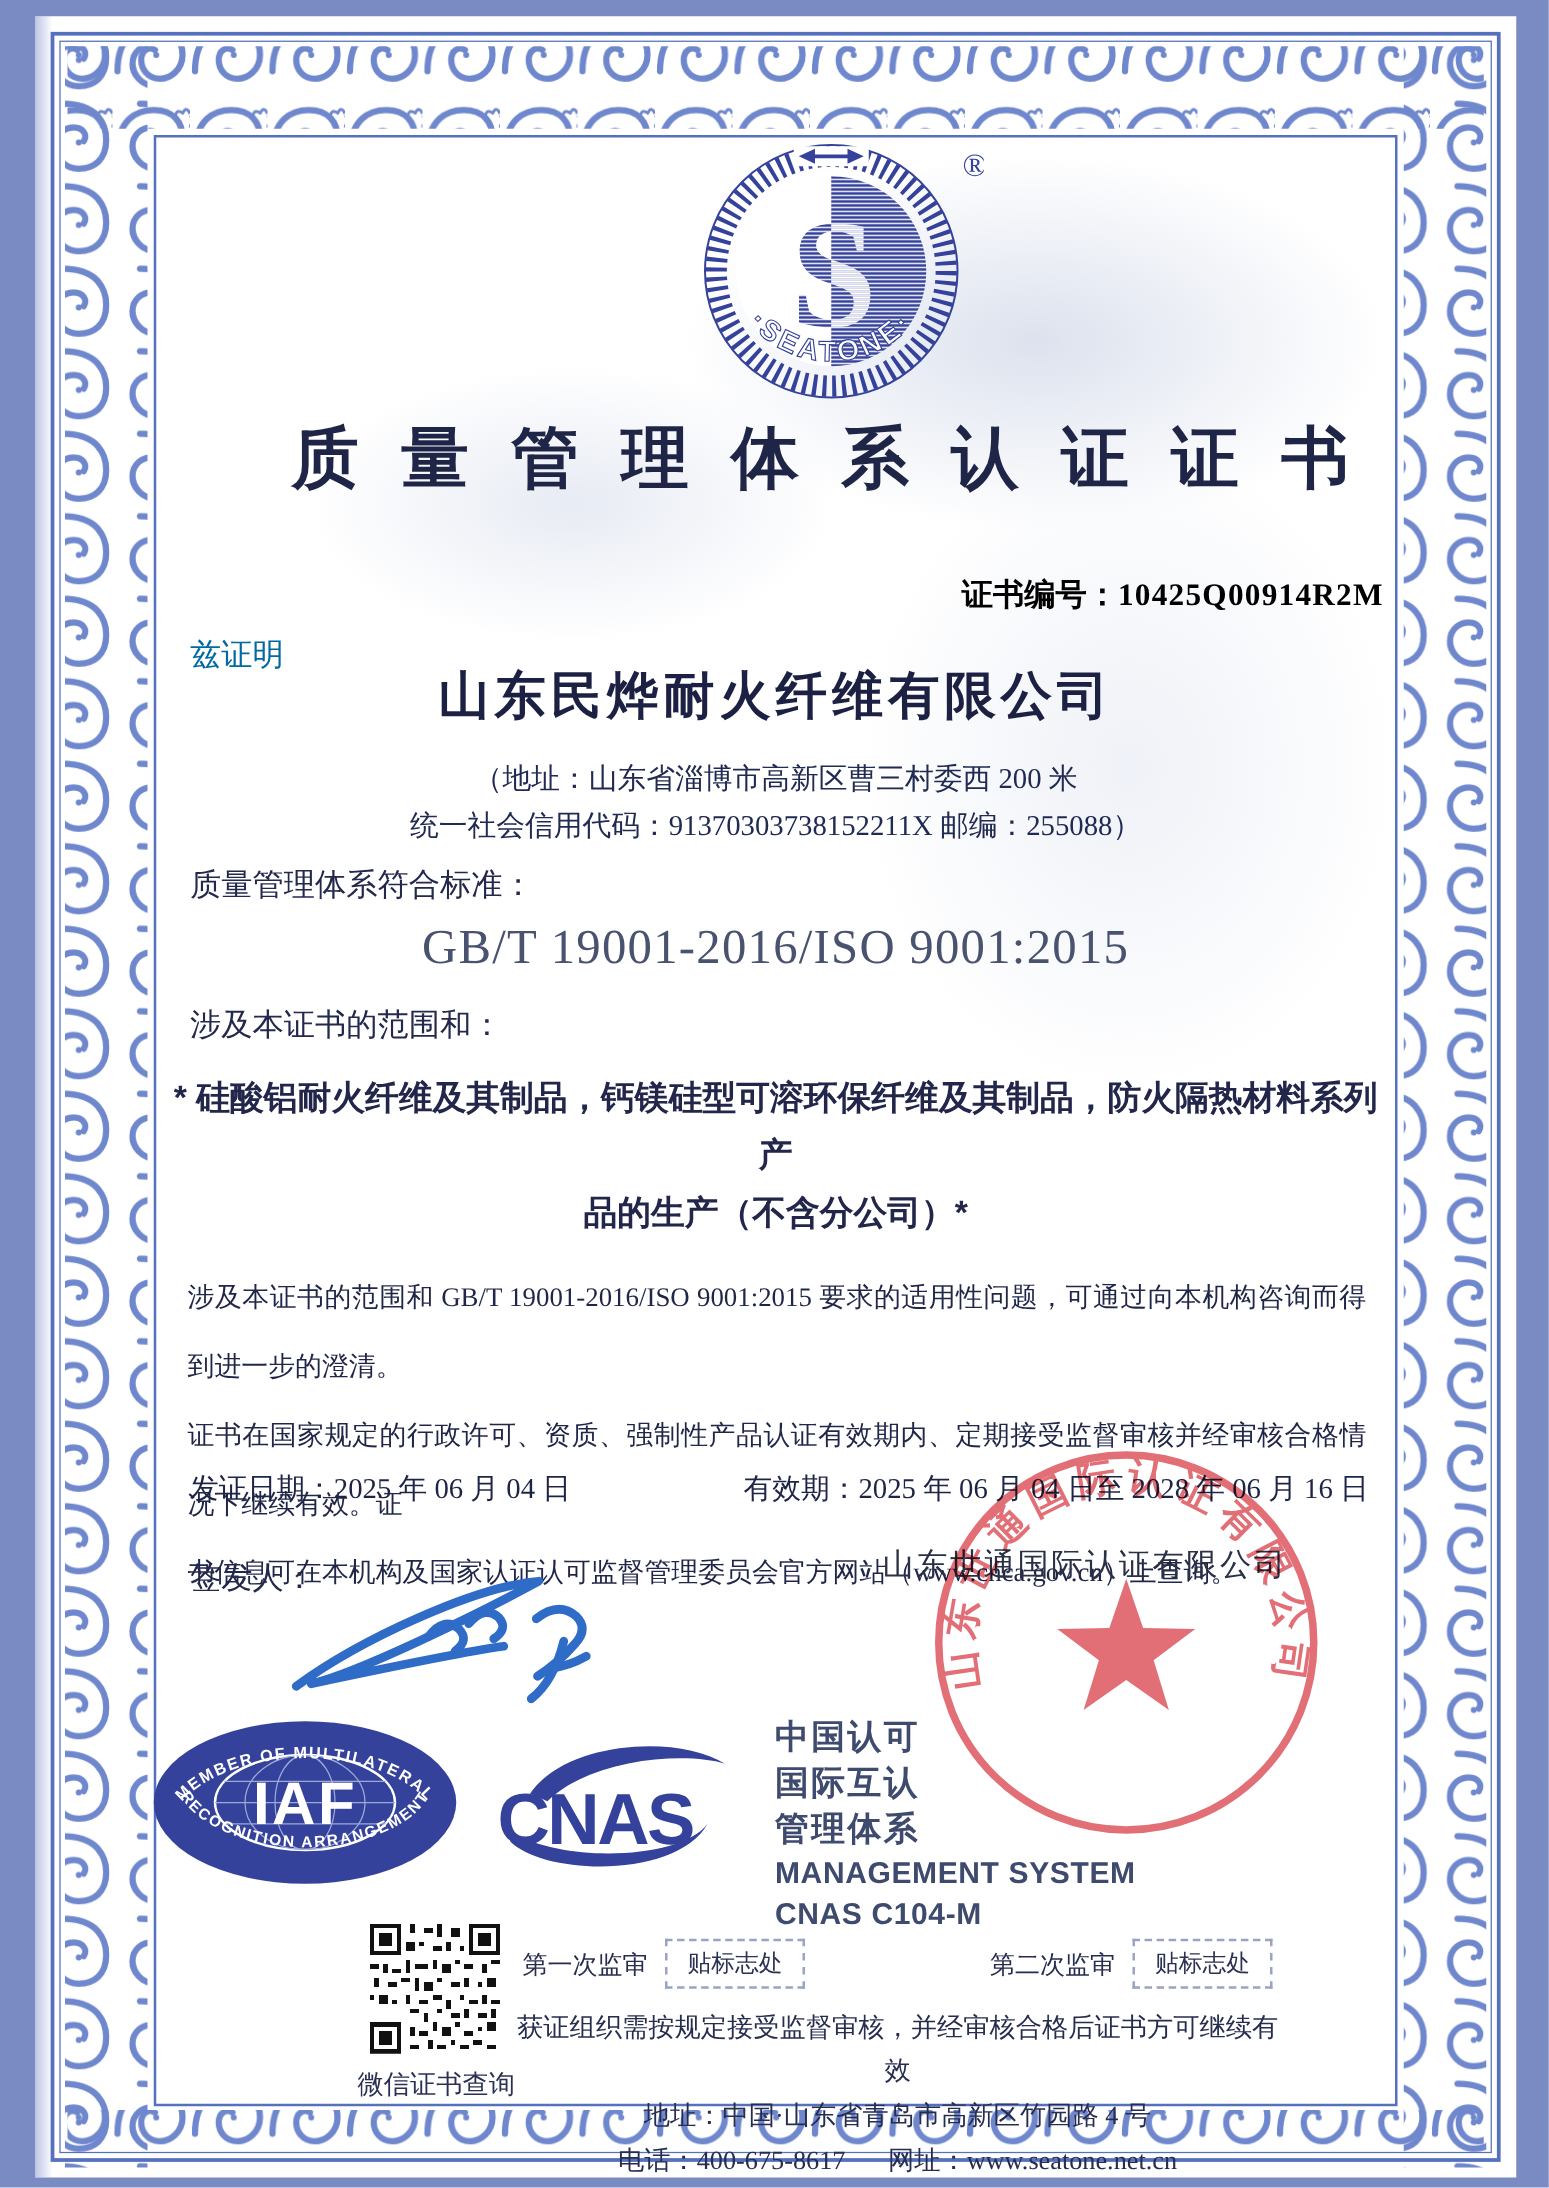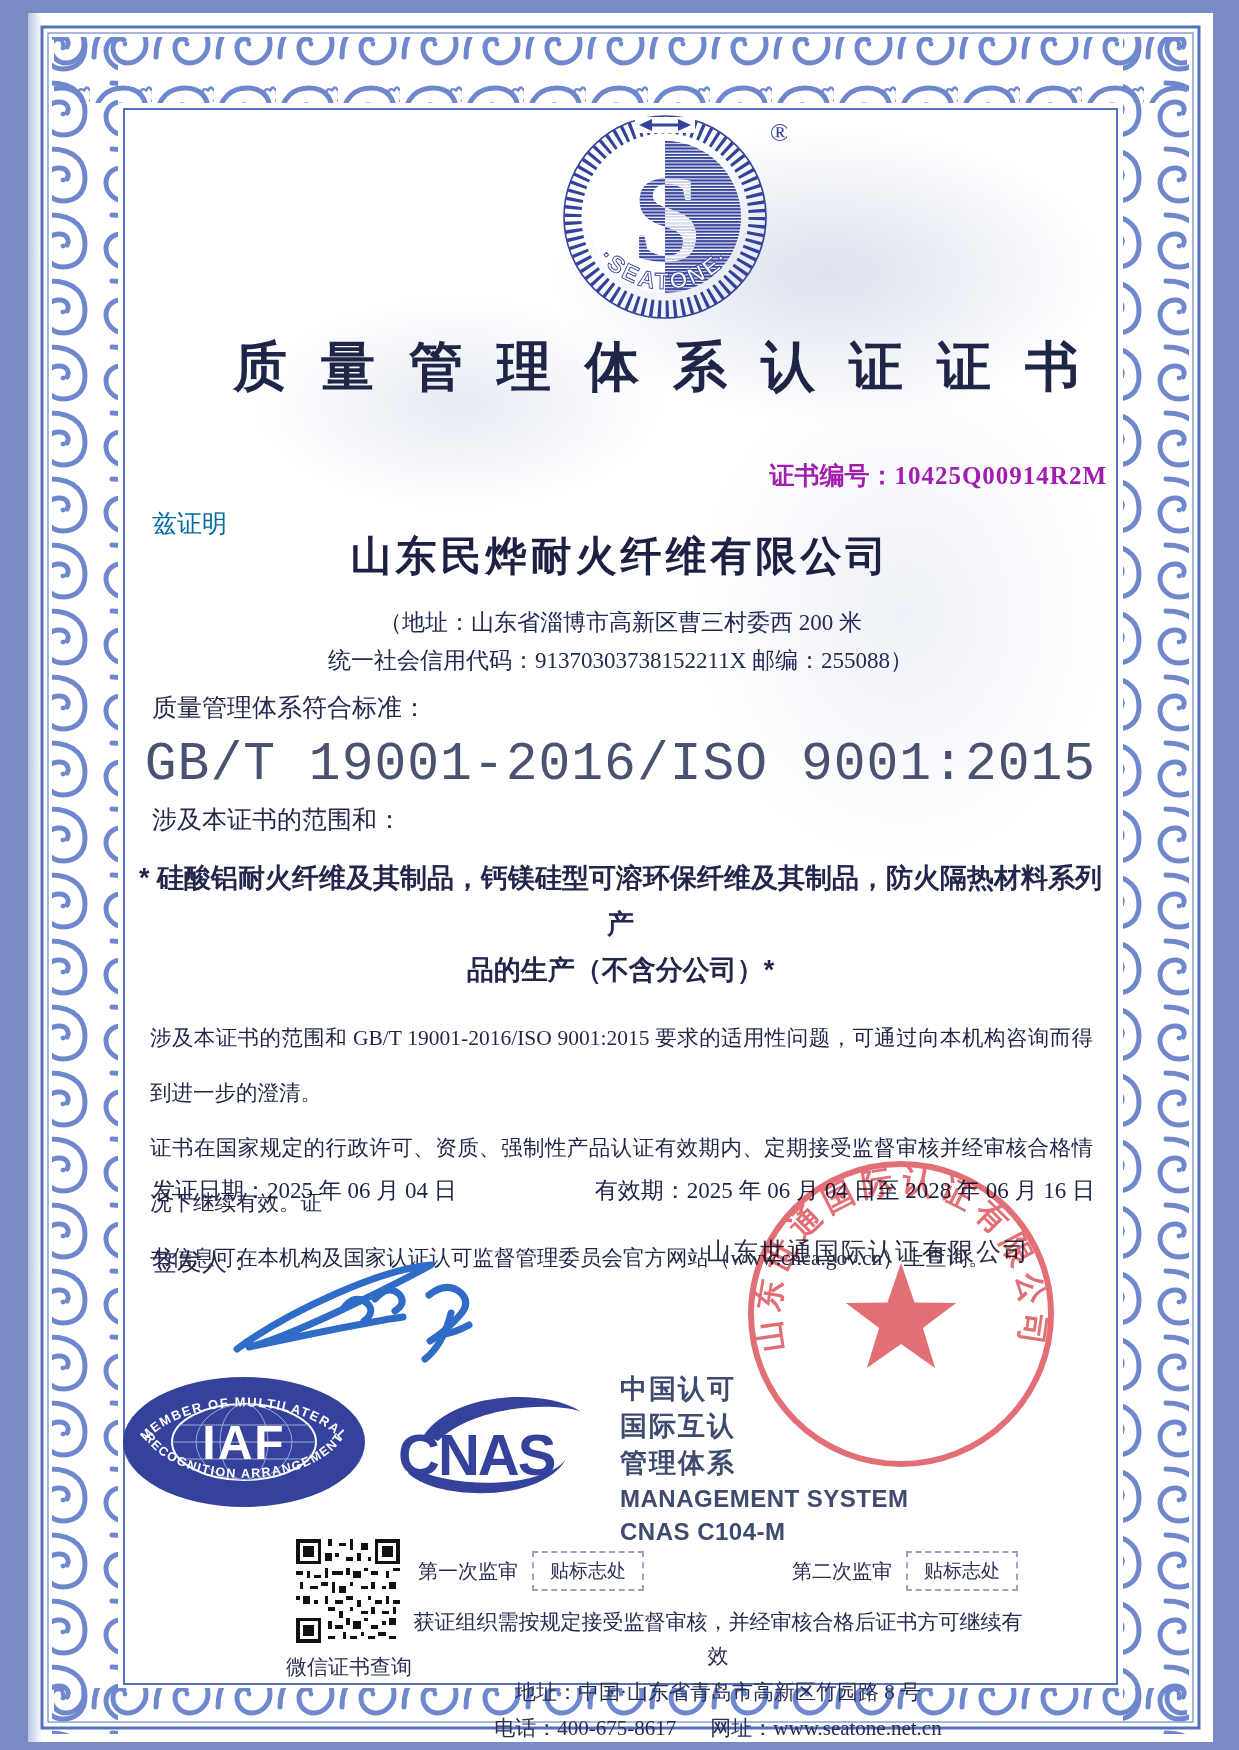--- a/index.html
+++ b/index.html
@@ -27,34 +27,34 @@
     background:radial-gradient(closest-side,rgba(175,188,216,.30),rgba(175,188,216,0));}
   .wm3{left:560px;top:240px;width:430px;height:520px;
     background:radial-gradient(closest-side,rgba(180,192,220,.22),rgba(180,192,220,0));}
 
   .logo-wrap{position:absolute;top:-4px;left:50%;transform:translateX(-66px);width:232px;height:214px;}
   .title{
     position:absolute;top:218px;left:0;width:100%;text-align:right;
     font-size:54px;font-weight:bold;color:#1f2547;letter-spacing:34px;text-indent:34px;white-space:nowrap;
   }
   .certno{
-    position:absolute;top:346px;right:6px;font-size:25px;font-weight:bold;color:#a21caf;
+    position:absolute;top:346px;right:6px;font-size:25px;font-weight:bold;color:#000000;
   }
   .certno .num{font-family:"Liberation Serif",serif;letter-spacing:1px;}
   .certify{position:absolute;top:394px;left:24px;font-size:25px;color:#0369a1;}
   .company{
     position:absolute;top:416px;left:0;width:100%;text-align:center;
     font-size:41px;font-weight:bold;color:#1c2144;letter-spacing:4px;
   }
   .addr1{position:absolute;top:494px;left:0;width:100%;text-align:center;font-size:23px;color:#202a52;}
   .addr2{position:absolute;top:532px;left:0;width:100%;text-align:center;font-size:23px;color:#202a52;}
   .std-label{position:absolute;top:578px;left:24px;font-size:25px;color:#23294d;}
   .standard{
     position:absolute;top:622px;left:0;width:100%;text-align:center;
-    font-family:Liberation Mono, monospace;font-size:53px;color:#49536f;letter-spacing:1px;
+    font-family:Liberation Serif, serif;font-size:39px;color:#49536f;letter-spacing:1px;
   }
   .scope-label{position:absolute;top:690px;left:24px;font-size:25px;color:#23294d;}
   .scope{
     position:absolute;top:742px;left:10px;right:10px;text-align:center;
     font-family:"Liberation Sans",sans-serif;font-weight:bold;
     font-size:27px;color:#21264a;line-height:46px;
   }
   .notes{position:absolute;top:898px;left:22px;right:20px;font-size:21.5px;color:#1f2647;line-height:55px;}
   .notes div{text-align:justify;}
   .dates{position:absolute;top:1062px;left:24px;right:18px;display:flex;justify-content:space-between;font-size:23px;color:#1d2446;}
@@ -330,21 +330,21 @@
 
     <div class="footer">
       <div class="audit-row">
         <span>第一次监审</span>
         <span class="sticker-box">贴标志处</span>
         <span class="gap"></span>
         <span>第二次监审</span>
         <span class="sticker-box">贴标志处</span>
       </div>
       <div class="f-note">获证组织需按规定接受监督审核，并经审核合格后证书方可继续有效</div>
-      <div class="f-addr">地址：中国·山东省青岛市高新区竹园路 8 号</div>
+      <div class="f-addr">地址：中国·山东省青岛市高新区竹园路 4 号</div>
       <div class="f-phone">
         <span>
           <span>电话：</span><span>400-675-8617</span>
         </span>
         <span>
           <span>网址：</span><span>www.seatone.net.cn</span>
         </span>
       </div>
     </div>
 

